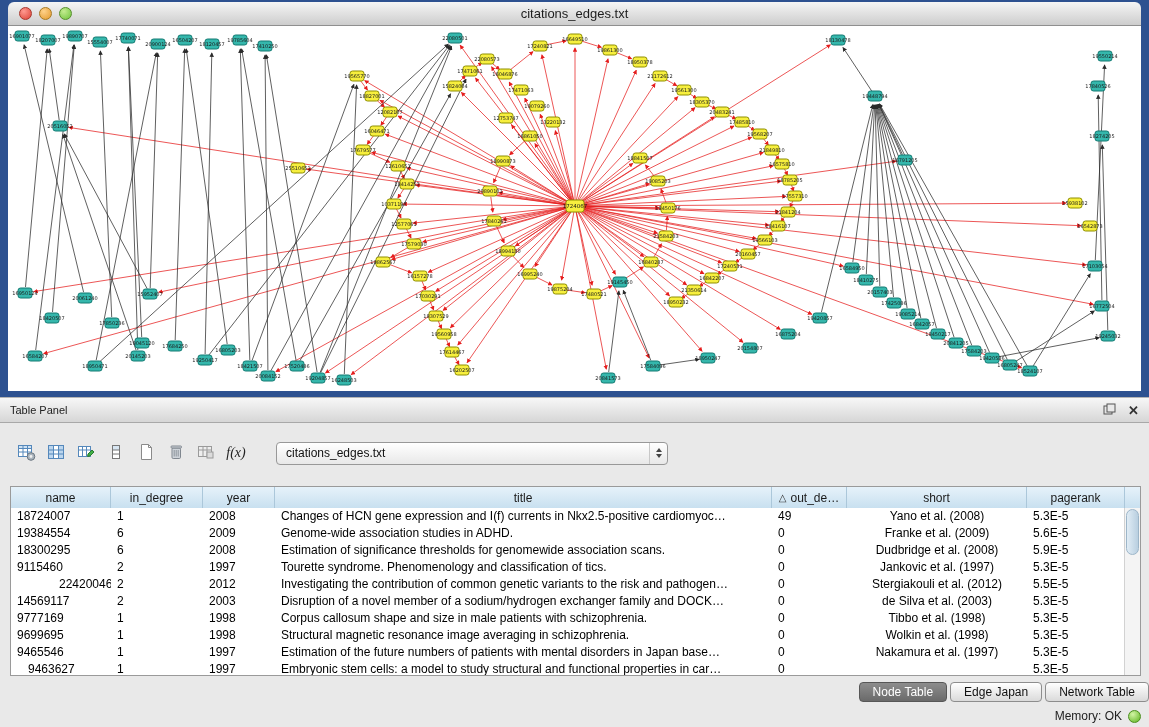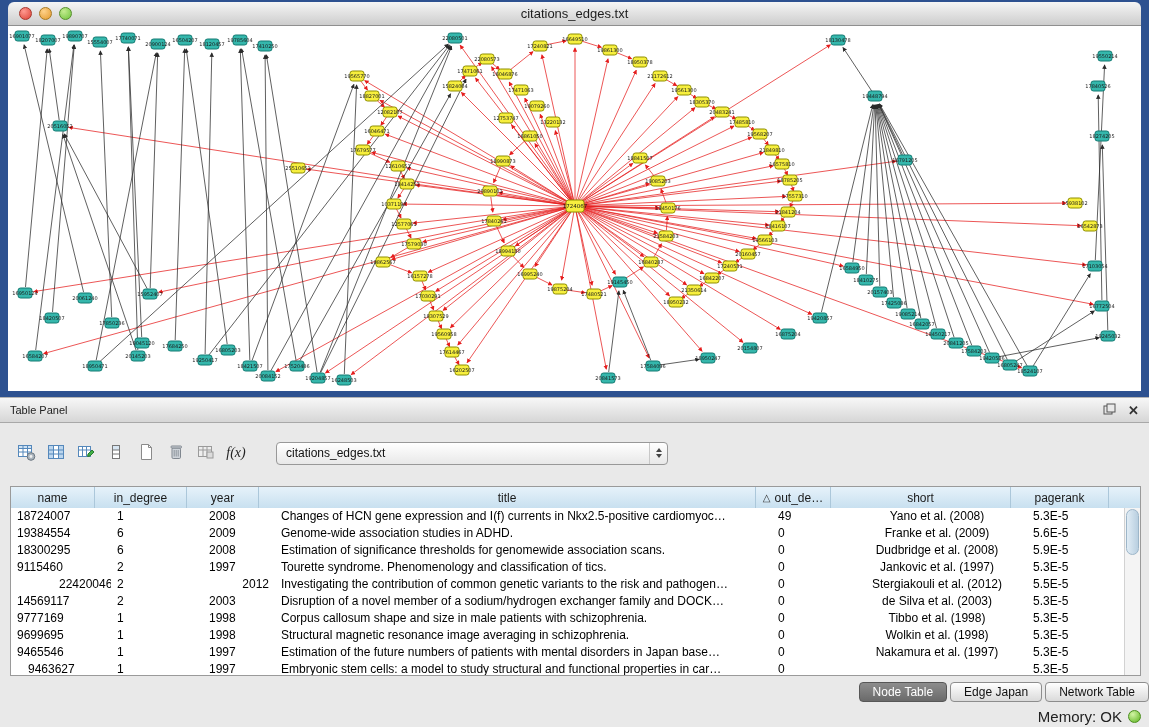--- a/index.html
+++ b/index.html
@@ -57,21 +57,21 @@
   .vthumb{position:absolute;top:1px;left:1px;right:1px;height:44px;
           background:linear-gradient(90deg,#e0ecf5,#b9cfe0);border:1px solid #9db6c9;border-radius:7px;}
 
   .tabs{position:absolute;left:0;right:0;top:284px;display:flex;justify-content:flex-end;gap:3px;}
   .tab{height:20px;padding:0 13px;border:1px solid #8d8d8d;border-radius:4px;
        background:linear-gradient(#ffffff,#dadada);font-size:12px;color:#111;
        font-family:"Liberation Sans",sans-serif;}
   .tab.selected{background:linear-gradient(#8d8d8d,#6a6a6a);color:#fff;border-color:#575757;}
 
   .statusbar{position:absolute;bottom:0;left:0;right:0;height:24px;display:flex;align-items:center;
-             justify-content:flex-end;padding:0 8px;gap:6px;font-size:15px;color:#222;box-sizing:border-box;margin-top:8px;}
+             justify-content:flex-end;padding:0 8px;gap:6px;font-size:12px;color:#222;box-sizing:border-box;margin-top:8px;}
   .memdot{width:11px;height:11px;border-radius:50%;
           background:radial-gradient(circle at 35% 30%,#d2f4a5,#5db31e);border:1px solid #4a8f1d;}
 </style>
 </head>
 <body>
 
 <div id="desktop">
   <div id="net-window">
     <div class="titlebar">
       <div class="lights">
@@ -851,21 +851,21 @@
       <span>citations_edges.txt</span>
       <span class="combo-arrows">
         <span class="arr-up"></span>
           <span class="arr-down"></span>
       </span>
     </div>
   </div>
 
   <div class="table-wrap">
     <div class="thead" id="thead">
-        <div class="th" style="width: 84px;">
+        <div class="th" style="width: 100px;">
           <span>name</span>
         </div>
         <div class="th" style="width: 92px;">
           <span>in_degree</span>
         </div>
         <div class="th" style="width: 72px;">
           <span>year</span>
         </div>
         <div class="th" style="width: 497px;">
           <span>title</span>
@@ -914,21 +914,21 @@
           <div class="td" style="width: 92px; text-align: left;">2</div>
           <div class="td" style="width: 72px; text-align: left;">1997</div>
           <div class="td" style="width: 497px; text-align: left;">Tourette syndrome. Phenomenology and classification of tics.</div>
           <div class="td" style="width: 75px; text-align: left;">0</div>
           <div class="td" style="width: 180px; text-align: center;">Jankovic et al. (1997)</div>
           <div class="td" style="width: 98px; text-align: left;">5.3E-5</div>
         </div>
         <div class="tr">
           <div class="td" style="width: 100px; text-align: left; padding-left: 48px;">22420046</div>
           <div class="td" style="width: 92px; text-align: left;">2</div>
-          <div class="td" style="width: 72px; text-align: right;">2012</div>
+          <div class="td" style="width: 72px; text-align: left;">2012</div>
           <div class="td" style="width: 497px; text-align: left;">Investigating the contribution of common genetic variants to the risk and pathogen…</div>
           <div class="td" style="width: 75px; text-align: left;">0</div>
           <div class="td" style="width: 180px; text-align: center;">Stergiakouli et al. (2012)</div>
           <div class="td" style="width: 98px; text-align: left;">5.5E-5</div>
         </div>
         <div class="tr">
           <div class="td" style="width: 100px; text-align: left;">14569117</div>
           <div class="td" style="width: 92px; text-align: left;">2</div>
           <div class="td" style="width: 72px; text-align: left;">2003</div>
           <div class="td" style="width: 497px; text-align: left;">Disruption of a novel member of a sodium/hydrogen exchanger family and DOCK…</div>

